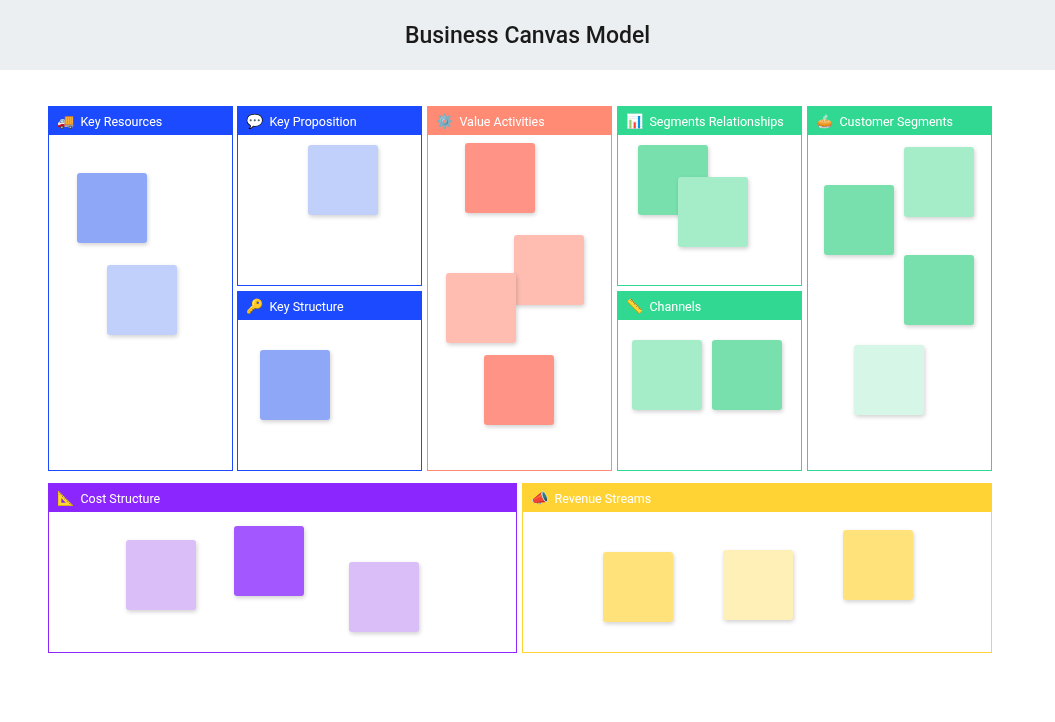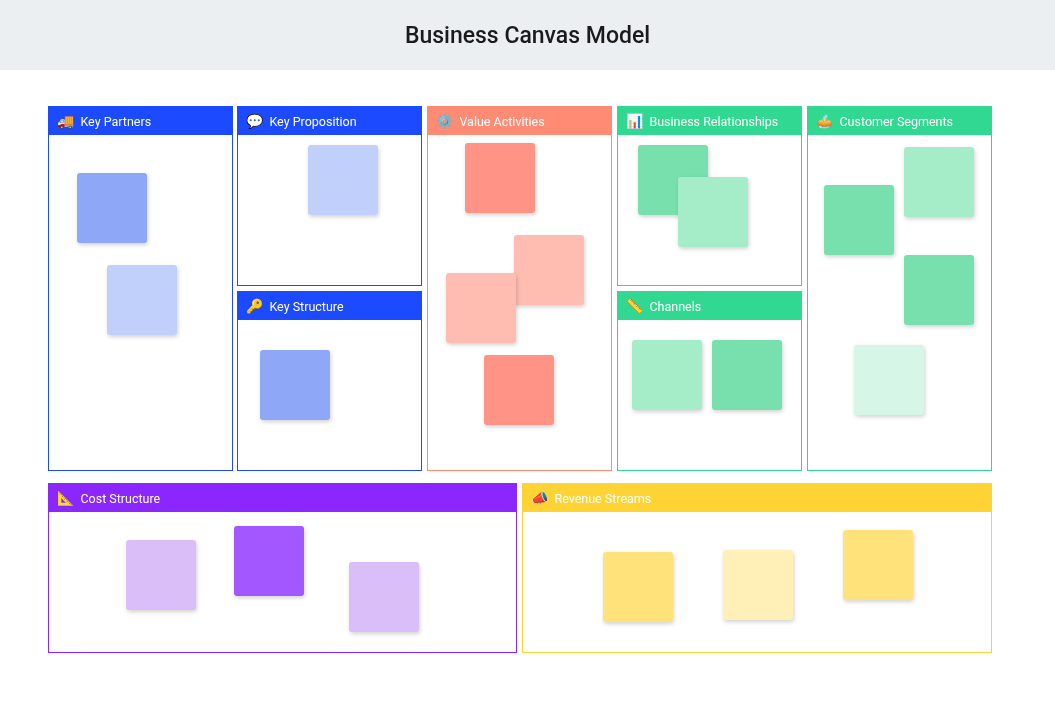--- a/index.html
+++ b/index.html
@@ -87,21 +87,21 @@
 
 <div class="header">
   <div class="header-title">Business Canvas Model</div>
 </div>
 
 <div class="canvas-area">
 
   <div class="section sec-blue" style="left:48px; top:36px; width:185px; height:365px;">
     <div class="section-header">
       <span class="section-icon">🚚</span>
-      <span class="section-title">Key Partners</span>
+      <span class="section-title">Key Resources</span>
     </div>
     <div class="section-body">
       <div class="sticky" style="left:28px; top:38px; background:#8ea7f7;"></div>
       <div class="sticky" style="left:58px; top:130px; background:#c0d0fa;"></div>
     </div>
   </div>
 
   <div class="section sec-blue" style="left:237px; top:36px; width:185px; height:180px;">
     <div class="section-header">
       <span class="section-icon">💬</span>
@@ -131,21 +131,21 @@
       <div class="sticky" style="left:37px; top:8px; background:#ff9385;"></div>
       <div class="sticky" style="left:86px; top:100px; background:#ffbdb2;"></div>
       <div class="sticky" style="left:18px; top:138px; background:#ffbdb2;"></div>
       <div class="sticky" style="left:56px; top:220px; background:#ff9385;"></div>
     </div>
   </div>
 
   <div class="section sec-green" style="left:617px; top:36px; width:185px; height:180px;">
     <div class="section-header">
       <span class="section-icon">📊</span>
-      <span class="section-title">Business Relationships</span>
+      <span class="section-title">Segments Relationships</span>
     </div>
     <div class="section-body">
       <div class="sticky" style="left:20px; top:10px; background:#78e0ad;"></div>
       <div class="sticky" style="left:60px; top:42px; background:#a5ecc8;"></div>
     </div>
   </div>
 
   <div class="section sec-green" style="left:617px; top:221px; width:185px; height:180px;">
     <div class="section-header">
       <span class="section-icon">📏</span>

